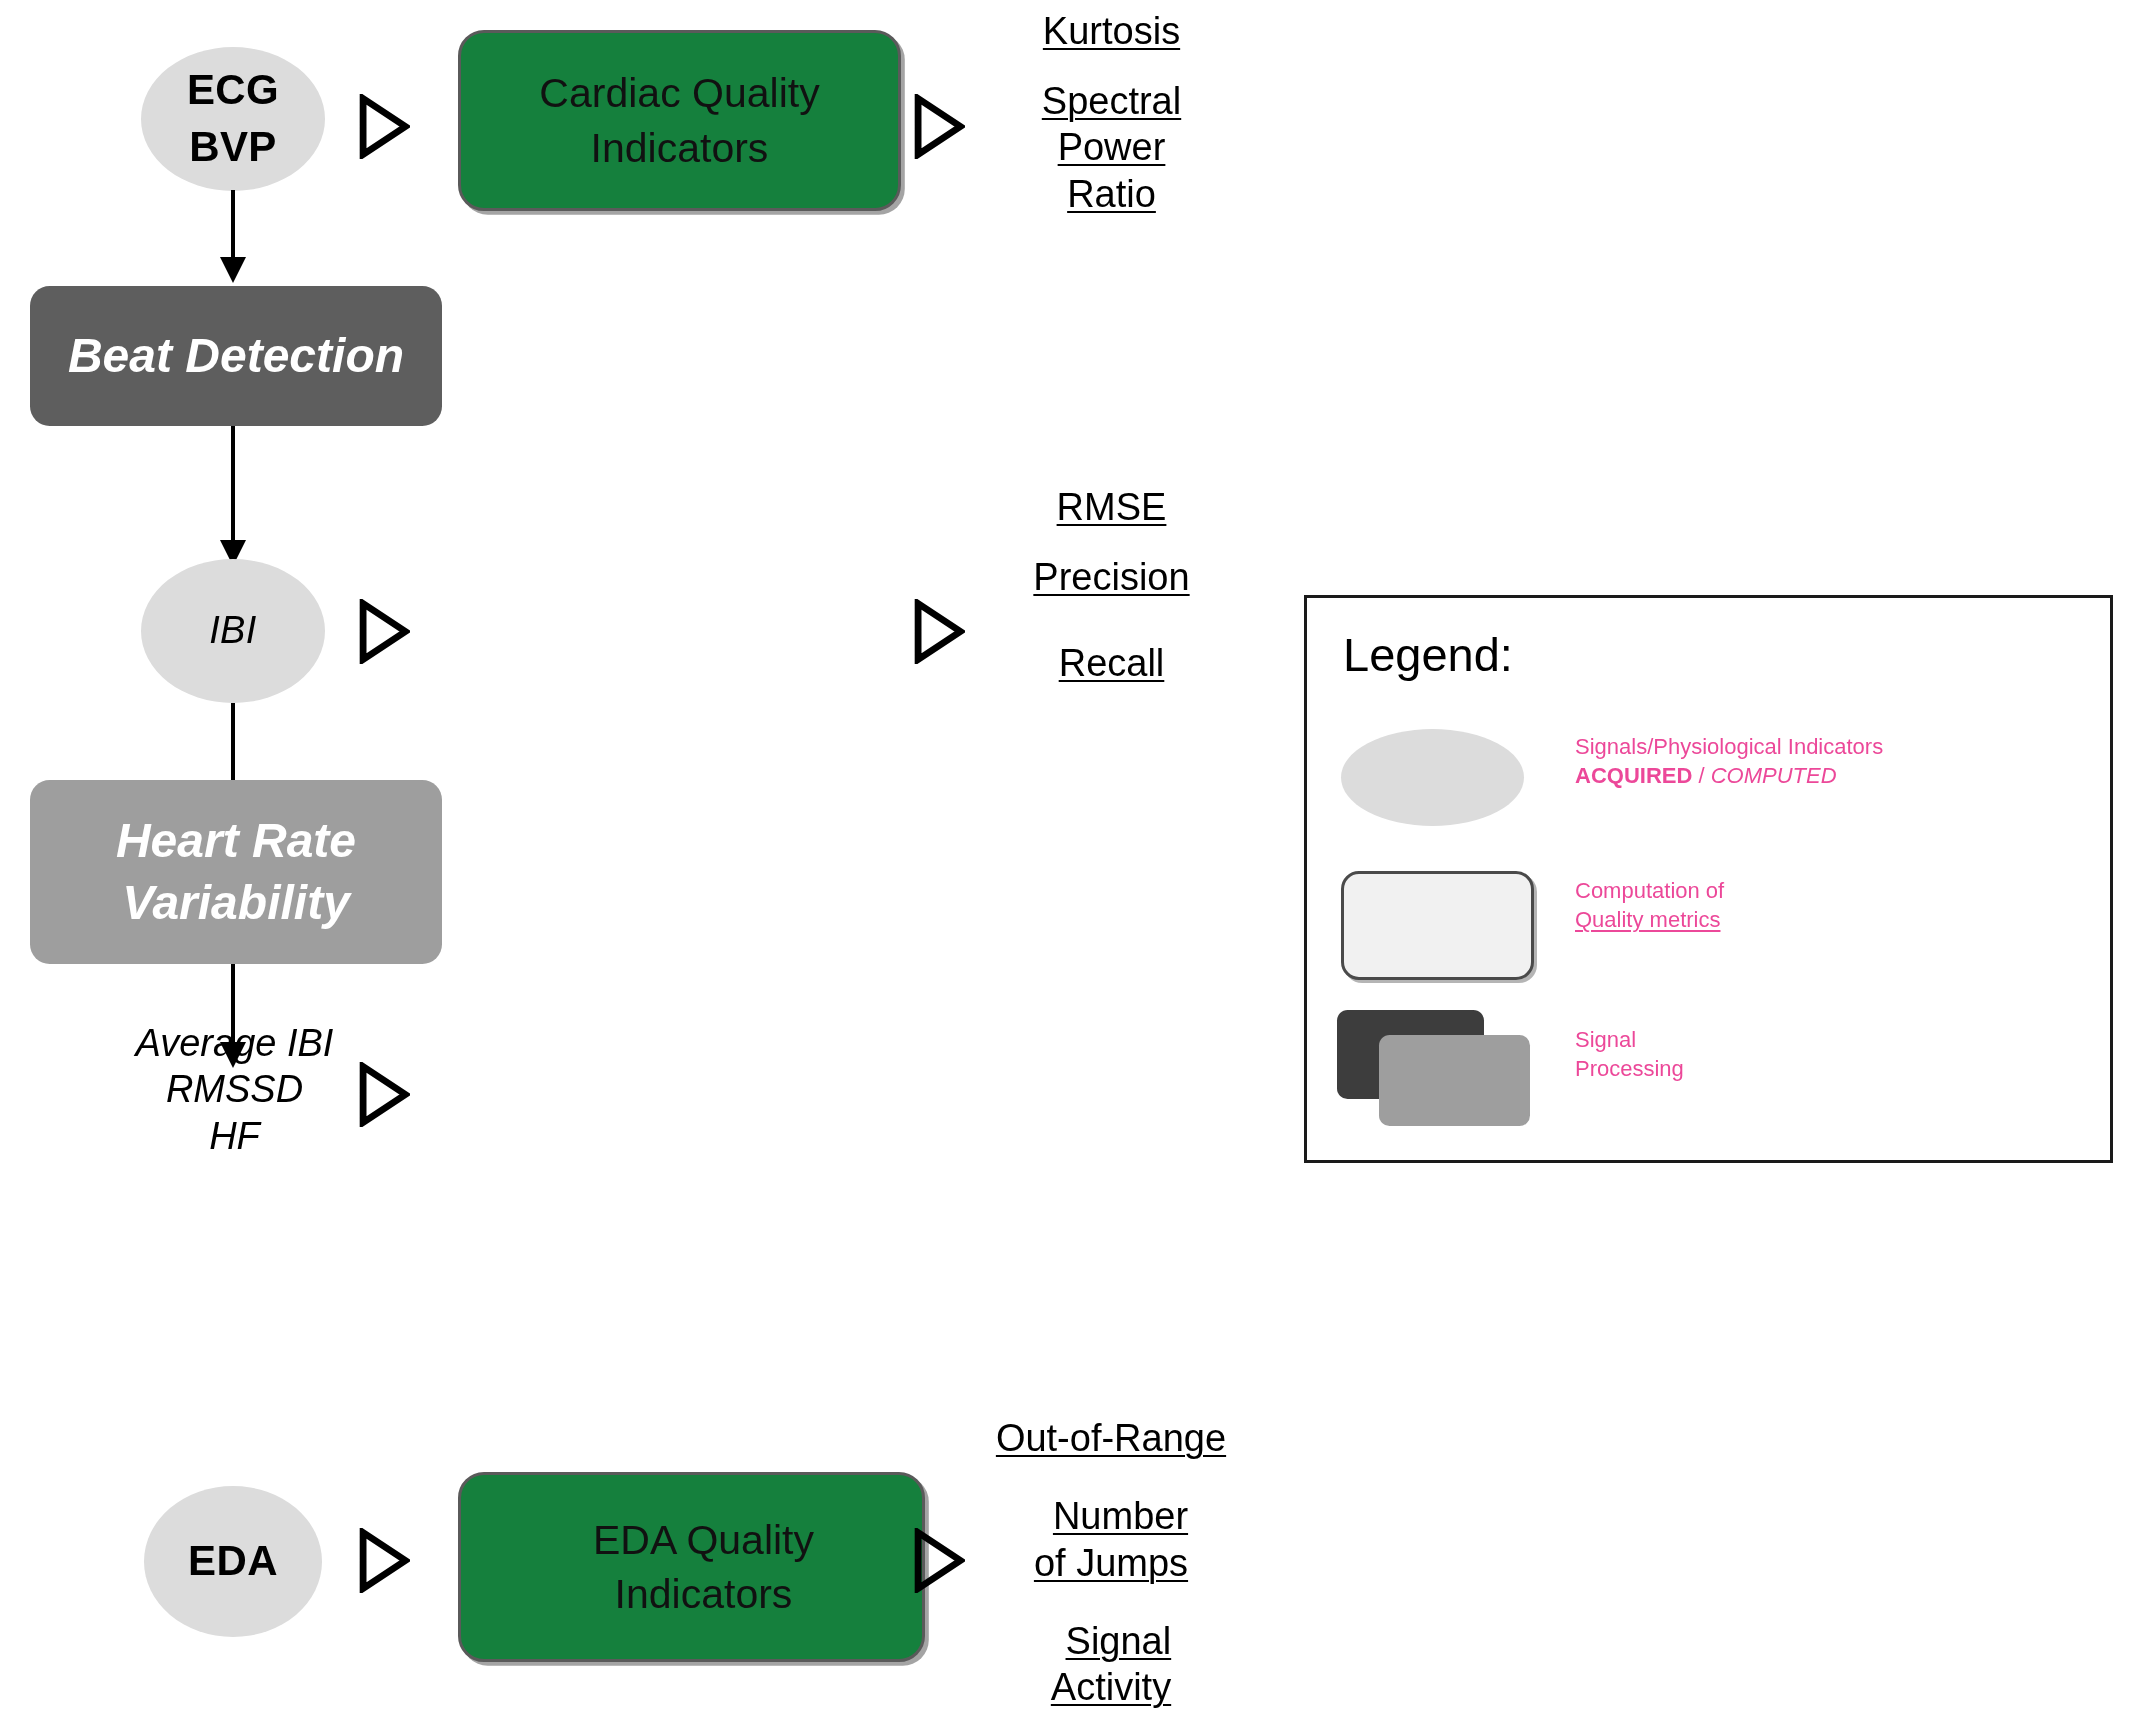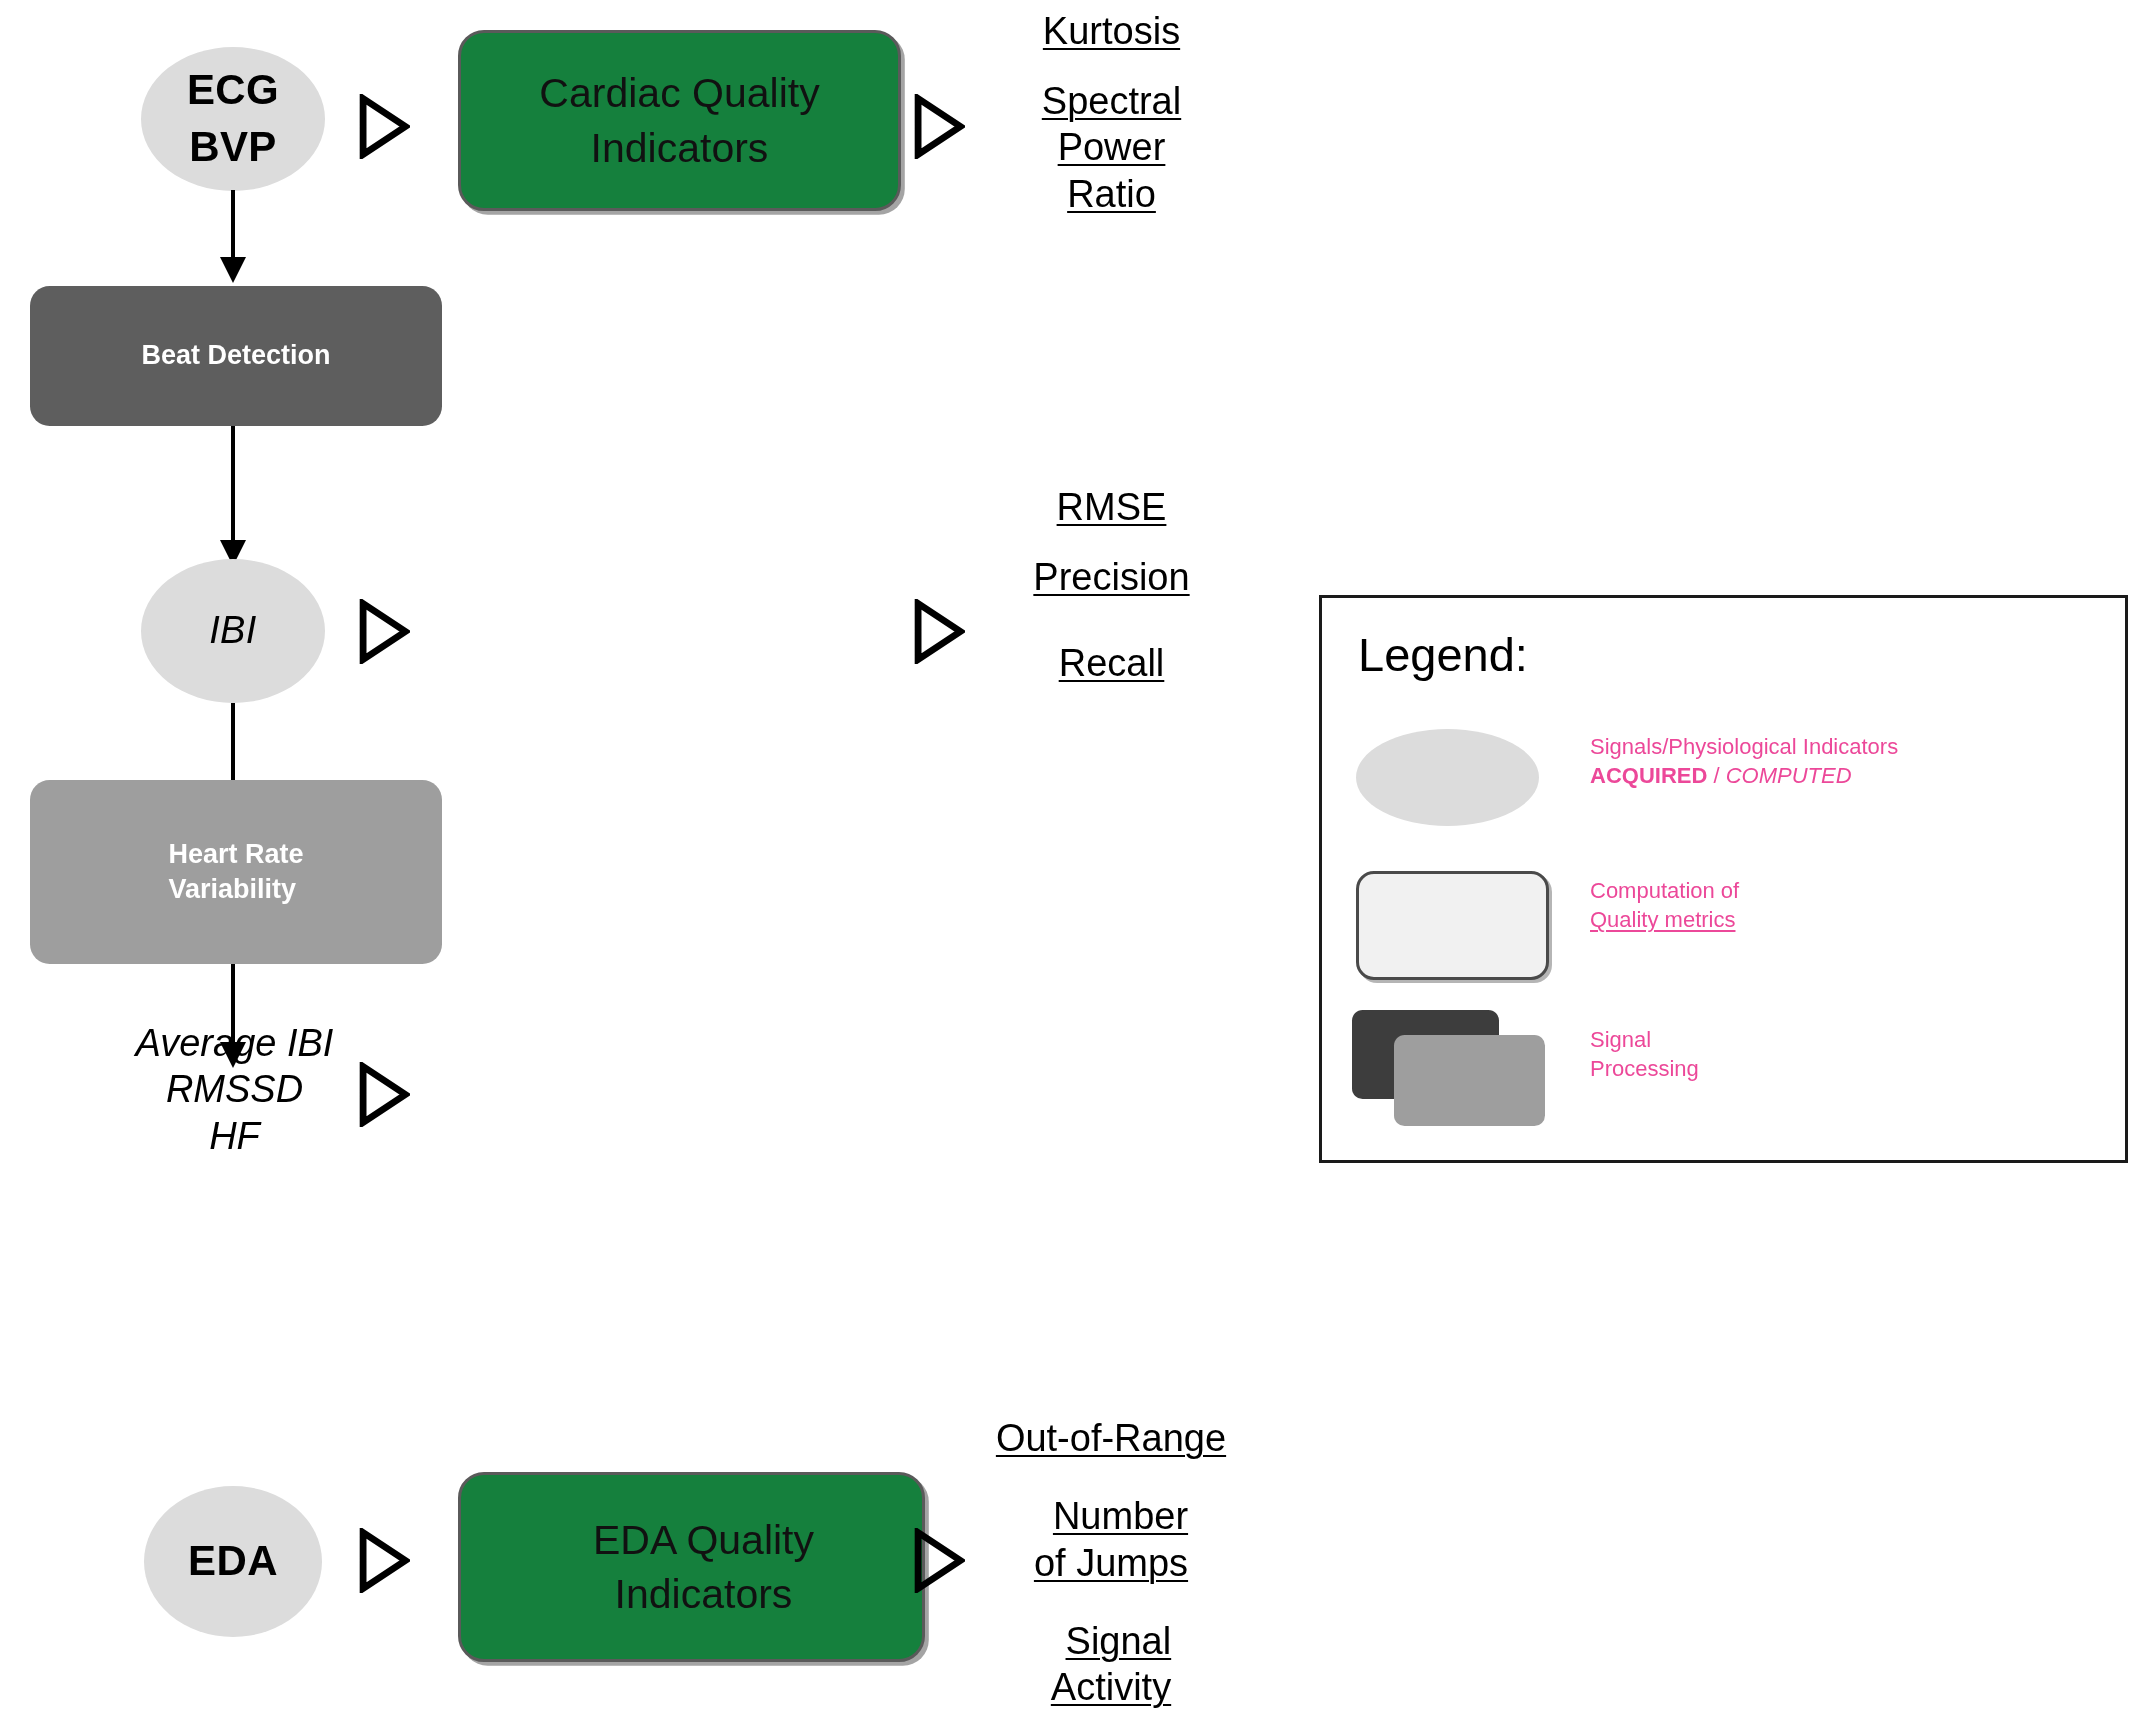--- a/index.html
+++ b/index.html
@@ -44,24 +44,26 @@
     line-height:1.32;
     box-shadow:3.8px 3.8px 0 0 rgba(90,90,90,.55);
   }
 
   
   .pbox{
     border-radius:19.7px;
     display:flex;
     align-items:center;
     justify-content:center;
+    text-align:center;
     color:#ffffff;
     font-weight:bold;
-    font-size:27px;
+    font-size:48px;
     line-height:1.3;
+    font-style:italic;
   }
   .pbox.dark{background:#5e5e5e;}
   .pbox.mid{background:#9e9e9e;}
 
   
   .tri{
     display:block;
   }
 
   
@@ -257,21 +259,21 @@
     <div class="mitem" style="margin-bottom:32px;">
       <span class="mline">Number</span>
       <span class="mline">of Jumps</span>
     </div>
     <div class="mitem">
       <span class="mline">Signal</span>
       <span class="mline">Activity</span>
     </div>
   </div>
 
-  <div class="abs" id="legend" style="left:1304px;top:595px;width:803px;height:562px;margin-left:15px;">
+  <div class="abs" id="legend" style="left:1304px;top:595px;width:803px;height:562px;">
 
     <div class="abs ltitle" style="left:36px;top:29px;">Legend:</div>
 
     <div class="abs lell" style="left:34px;top:131px;width:183px;height:97px;"></div>
     <div class="abs lrow-text" style="left:268px;top:134px;width:499px;">
       <span>Signals/Physiological Indicators</span><br>
       <b>ACQUIRED</b><span> / </span><i>COMPUTED</i>
     </div>
 
     <div class="abs lqbox" style="left:34px;top:273px;width:187px;height:103px;"></div>

